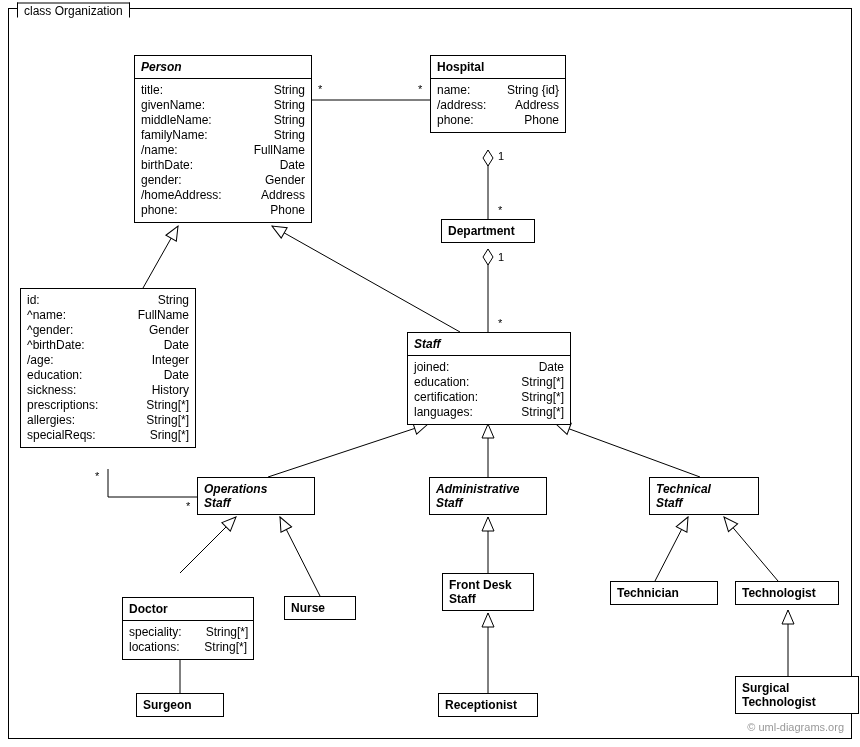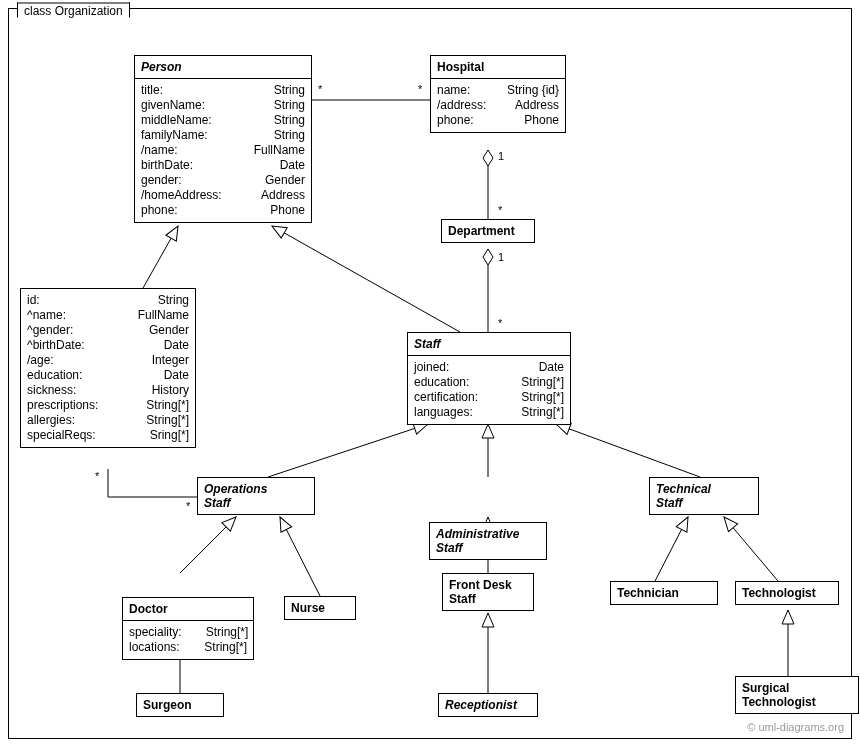--- a/index.html
+++ b/index.html
@@ -273,21 +273,21 @@
           <span class="v">String[*]</span>
         </div>
       </div>
   </div>
 
   <div class="cls" style="left:197px; top:477px; width:118px;">
     <div class="title" style="border-bottom:none;">Operations
 Staff</div>
   </div>
 
-  <div class="cls" style="left:429px; top:477px; width:118px;margin-top:45px;">
+  <div class="cls" style="left:429px; top:477px; width:118px;">
     <div class="title" style="border-bottom:none;">Administrative
 Staff</div>
   </div>
 
   <div class="cls" style="left:649px; top:477px; width:110px;">
     <div class="title" style="border-bottom:none;">Technical
 Staff</div>
   </div>
 
   <div class="cls" style="left:122px; top:573px; width:132px;margin-top:24px;">
@@ -319,21 +319,21 @@
 
   <div class="cls" style="left:735px; top:581px; width:104px;">
     <div class="title upright" style="border-bottom:none;">Technologist</div>
   </div>
 
   <div class="cls" style="left:136px; top:693px; width:88px;">
     <div class="title upright" style="border-bottom:none;">Surgeon</div>
   </div>
 
   <div class="cls" style="left:438px; top:693px; width:100px;">
-    <div class="title upright" style="border-bottom:none;font-style:italic;">Receptionist</div>
+    <div class="title upright" style="border-bottom:none;">Receptionist</div>
   </div>
 
   <div class="cls" style="left:735px; top:676px; width:124px;">
     <div class="title upright" style="border-bottom:none;">Surgical
 Technologist</div>
   </div>
 
   <div class="watermark">© uml-diagrams.org</div>
 </div>
 

